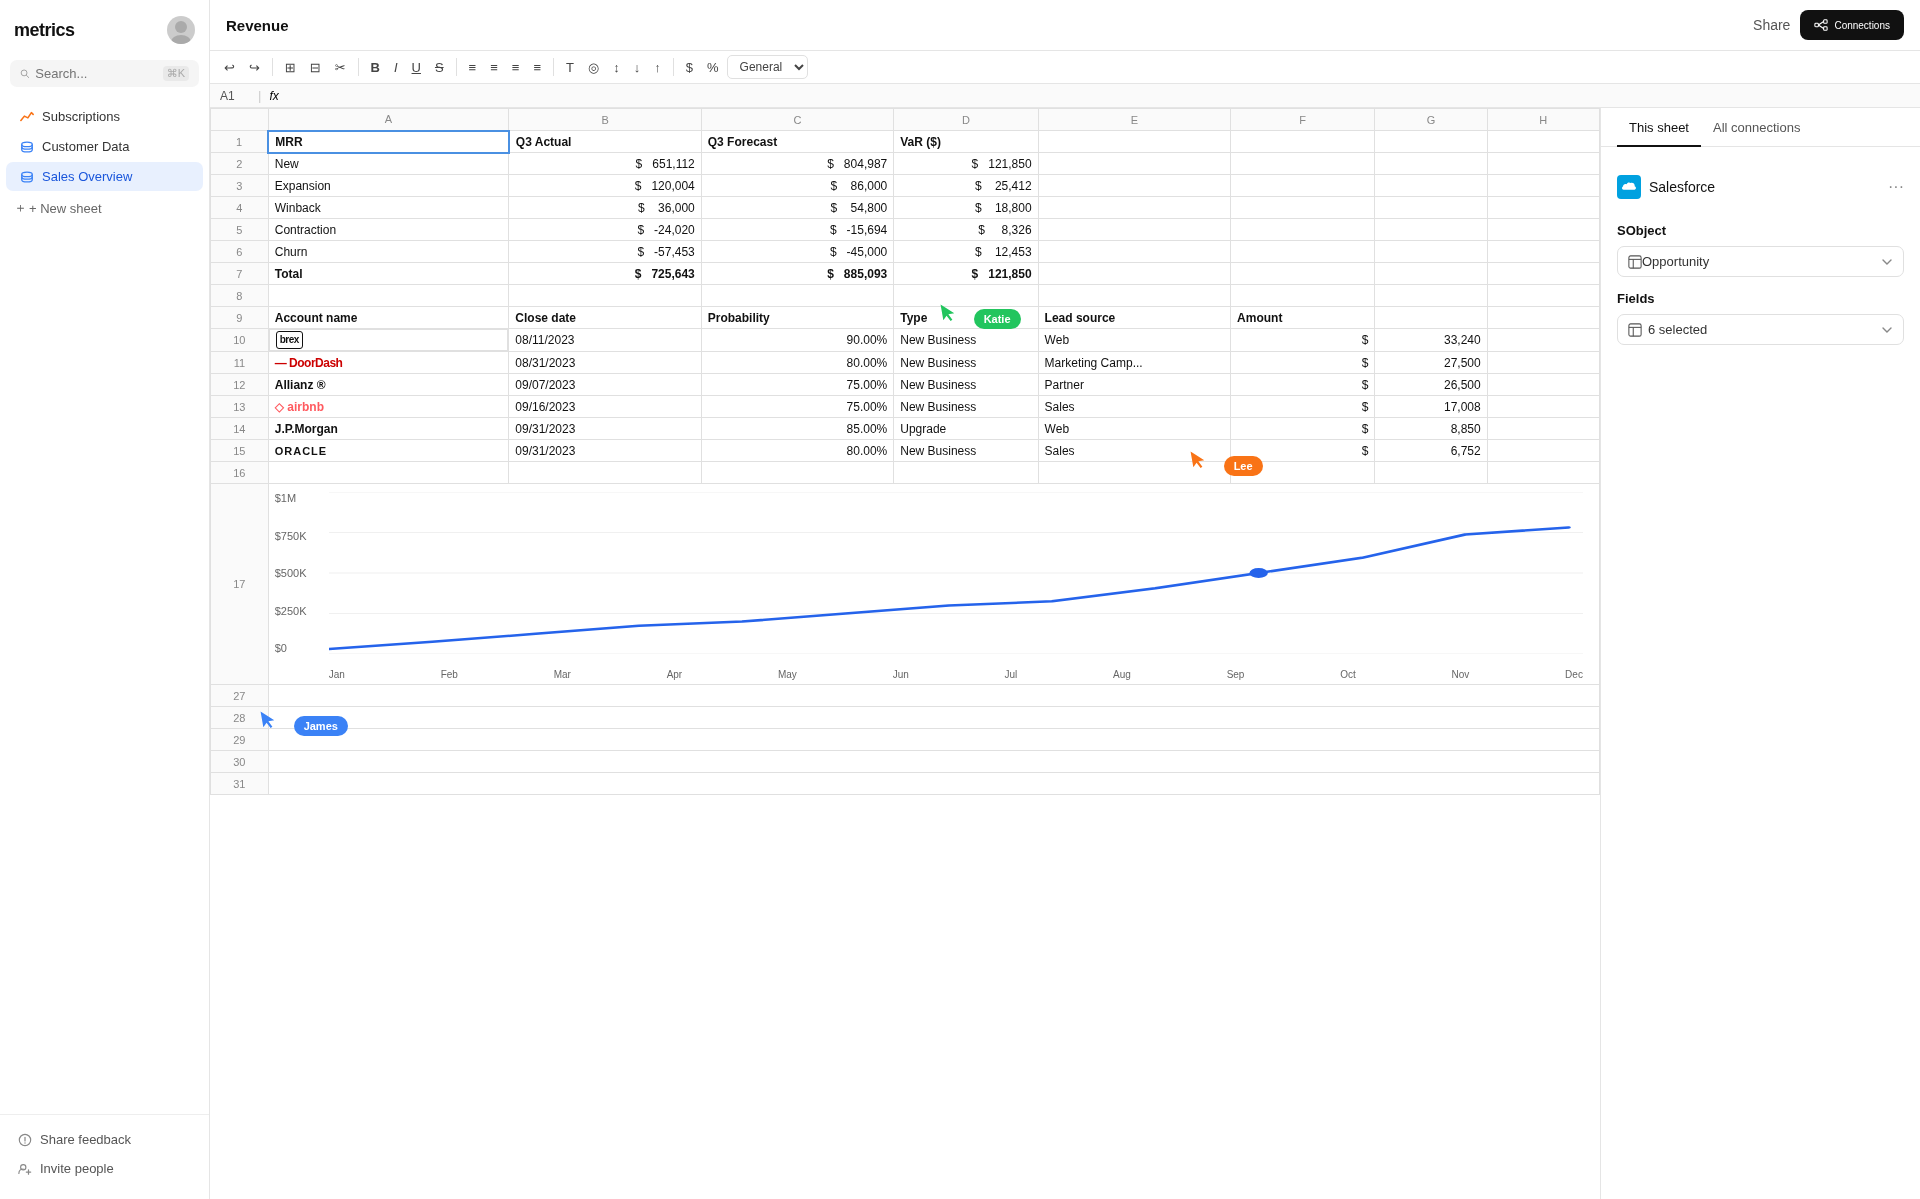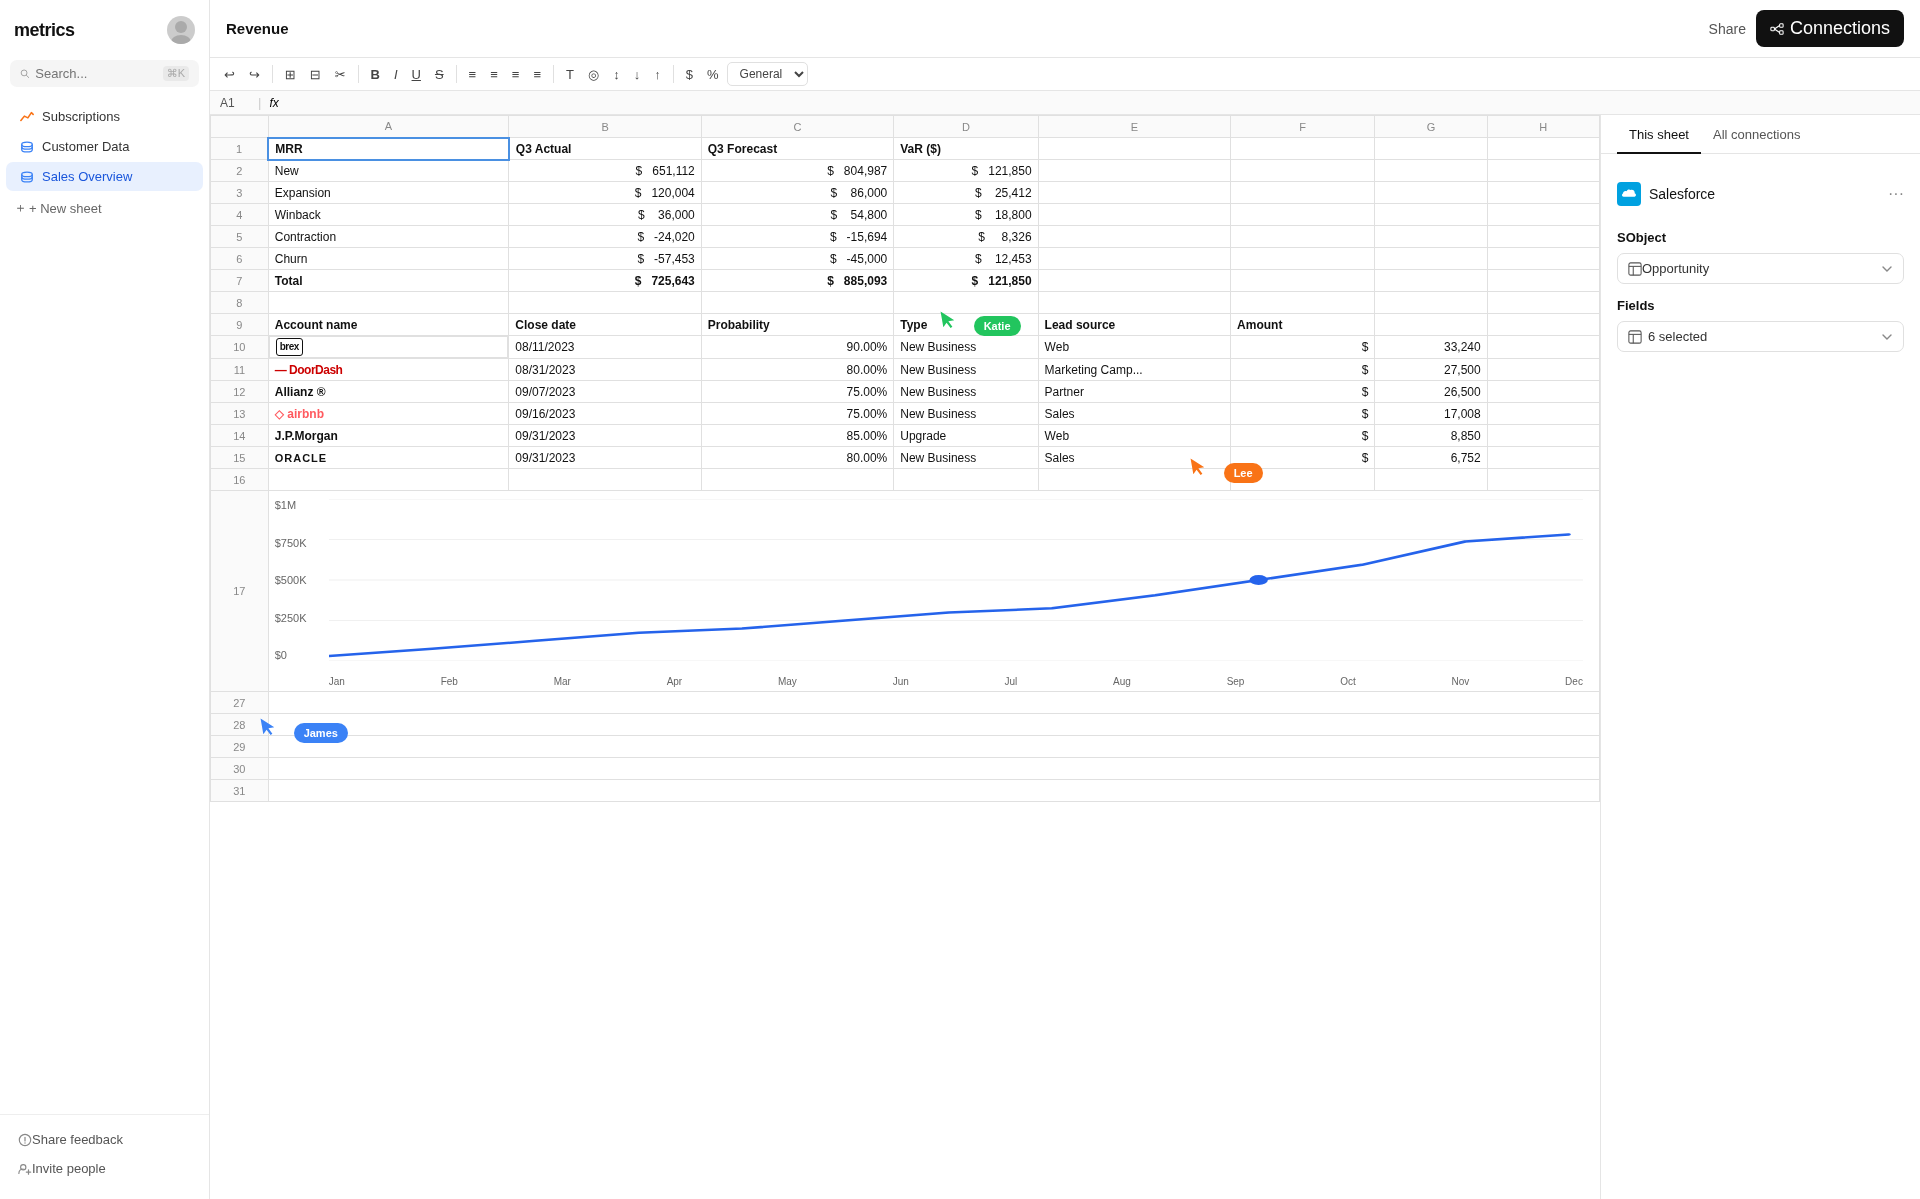--- a/index.html
+++ b/index.html
@@ -32,21 +32,21 @@
     }
     .sidebar-nav { flex: 1; overflow-y: auto; padding: 4px 0; }
     .nav-item {
       display: flex; align-items: center; gap: 8px; padding: 7px 14px;
       cursor: pointer; border-radius: 7px; margin: 1px 6px; color: #333; font-size: 13px;
     }
     .nav-item.active { background: #e8f0fe; color: #1a56db; font-weight: 500; }
     .nav-add { display: flex; align-items: center; gap: 6px; padding: 7px 14px; cursor: pointer; color: #666; font-size: 13px; }
     .sidebar-bottom { padding: 10px 14px 16px; border-top: 1px solid #eee; }
     .sidebar-bottom-item {
-      display: flex; align-items: center; gap: 0; padding: 7px 4px; cursor: pointer; color: #555; font-size: 13px;
+      display: flex; align-items: center; gap: 8px; padding: 7px 4px; cursor: pointer; color: #555; font-size: 13px;
     }
 
     
     #main { flex: 1; display: flex; flex-direction: column; background: #fff; overflow: hidden; }
 
     
     .toolbar {
       display: flex; align-items: center; justify-content: space-between;
       padding: 10px 16px; border-bottom: 1px solid #e5e5e5; background: #fff;
     }
@@ -170,21 +170,21 @@
       position: absolute; pointer-events: none; z-index: 100;
     }
     .cursor-label {
       display: inline-flex; align-items: center; gap: 4px;
       padding: 4px 10px; border-radius: 20px; font-size: 11px; font-weight: 600; color: #fff;
     }
 
     
     .connections-btn {
       display: flex; align-items: center; gap: 6px; background: #111; color: #fff;
-      border: none; border-radius: 8px; padding: 8px 14px; cursor: pointer; font-size: 18px; font-weight: 500;
+      border: none; border-radius: 8px; padding: 8px 14px; cursor: pointer; font-size: 10px; font-weight: 500;
     }
   </style>
 </head>
 <body>
 
 <div id="sidebar">
   <div class="sidebar-logo">
     <span class="sidebar-logo-text">metrics</span>
     <div class="sidebar-avatar">
       <svg width="28" height="28" viewBox="0 0 28 28">

